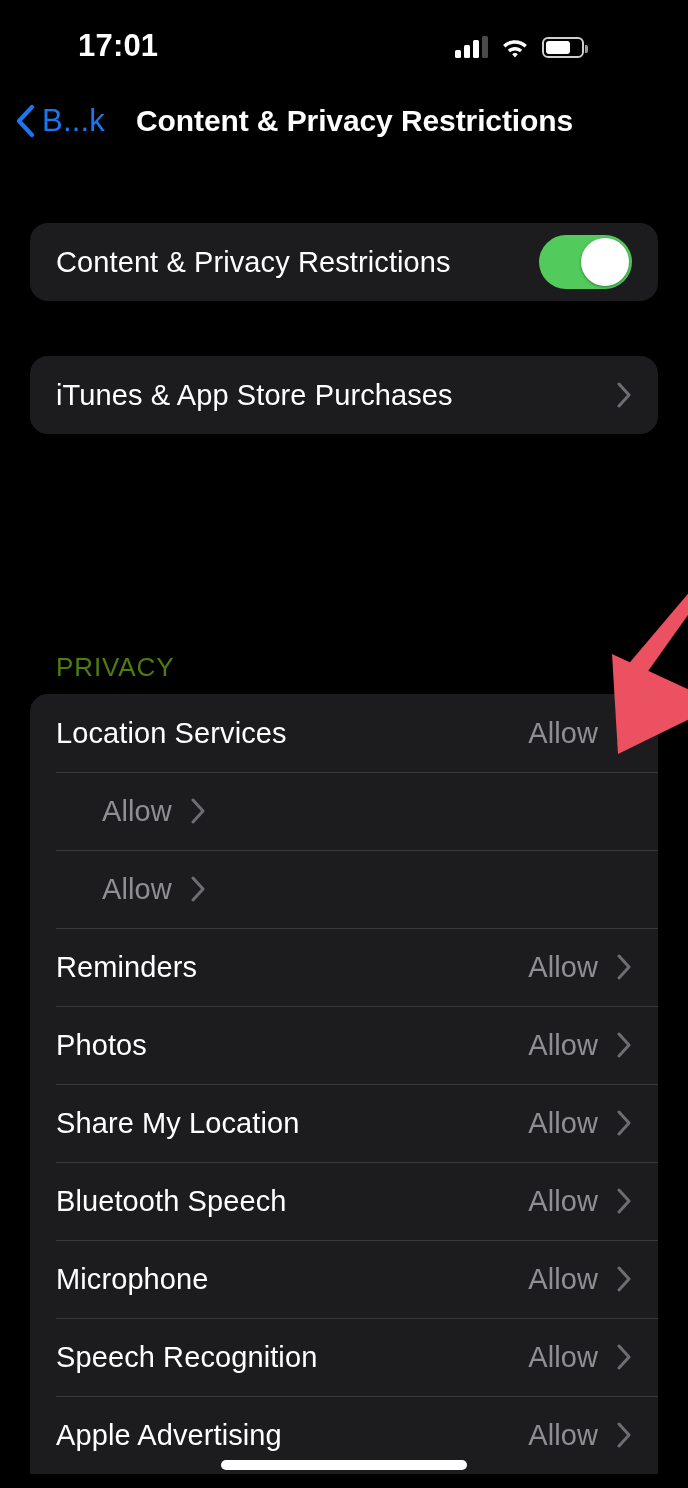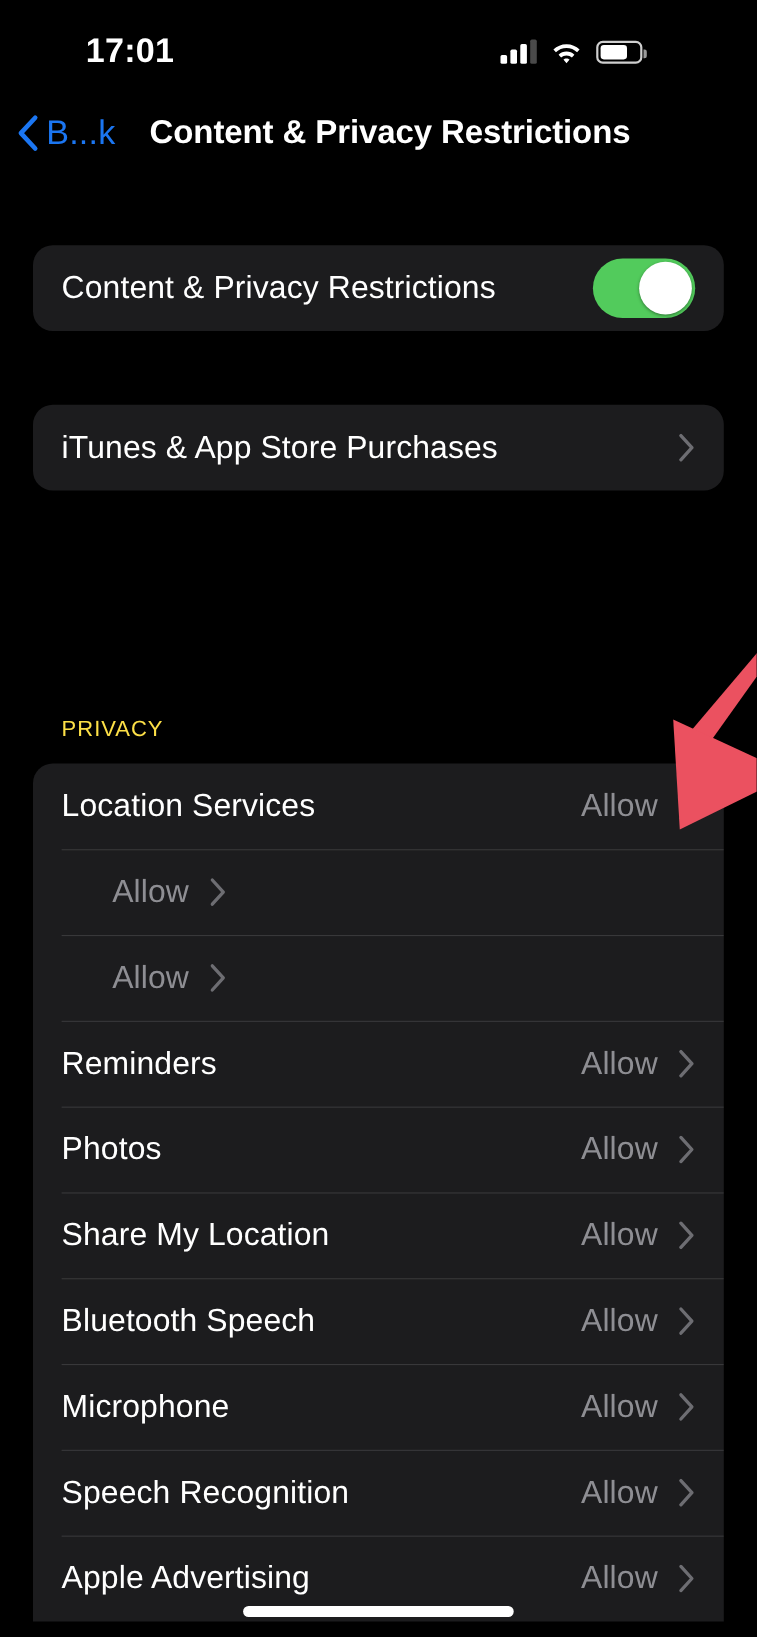--- a/index.html
+++ b/index.html
@@ -99,26 +99,26 @@
     background:#52cb5c; position:relative; flex:none; cursor:pointer;
   }
   .switch .knob {
     position:absolute; top:3px; left:42px;
     width:48px; height:48px; border-radius:50%;
     background:#fff;
     box-shadow:0 1px 3px rgba(0,0,0,.4);
   }
 
   
-  #card-links { top:368px; }
+  #card-links { top:356px; }
 
   
   #privacy-header {
     position:absolute; left:56px; top:652px;
-    color:#fde047; font-size:20px; letter-spacing:0.9px;
+    color:#4d7c0f; font-size:26px; letter-spacing:0.9px;
   }
 
   
   #card-privacy { top:694px; border-radius:18px 18px 0 0; }
 
   
   #home-indicator {
     position:absolute; left:50%; transform:translateX(-50%);
     bottom:18px; width:246px; height:10px;
     background:#fff; border-radius:5px;

